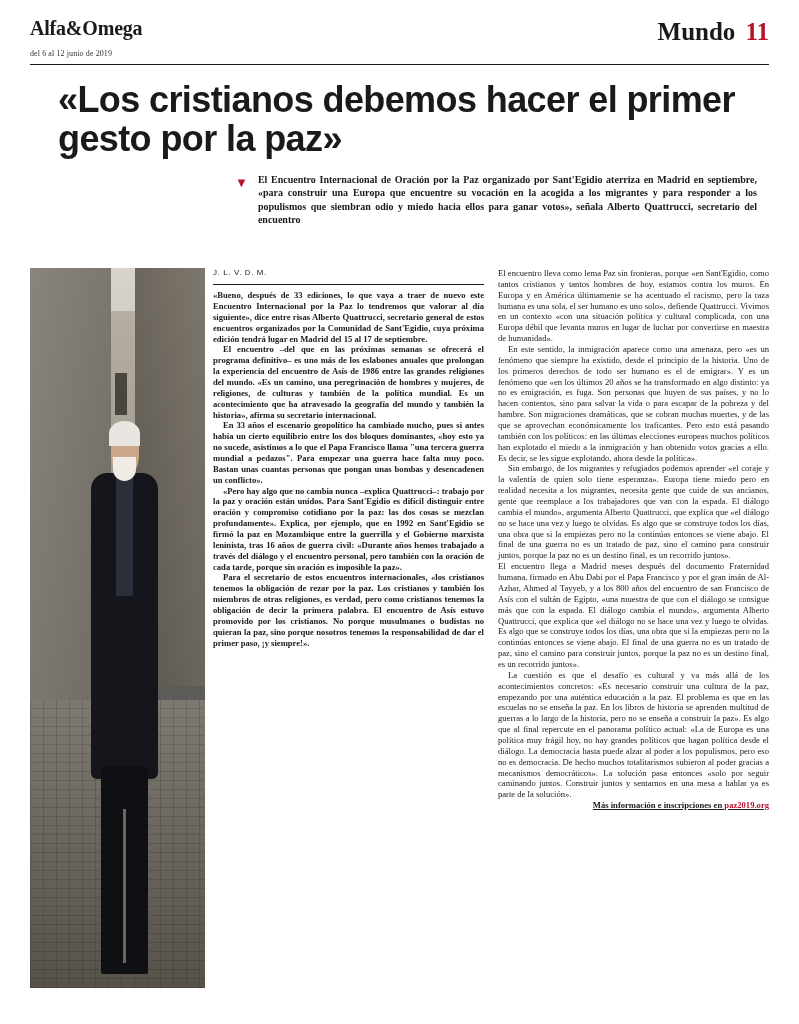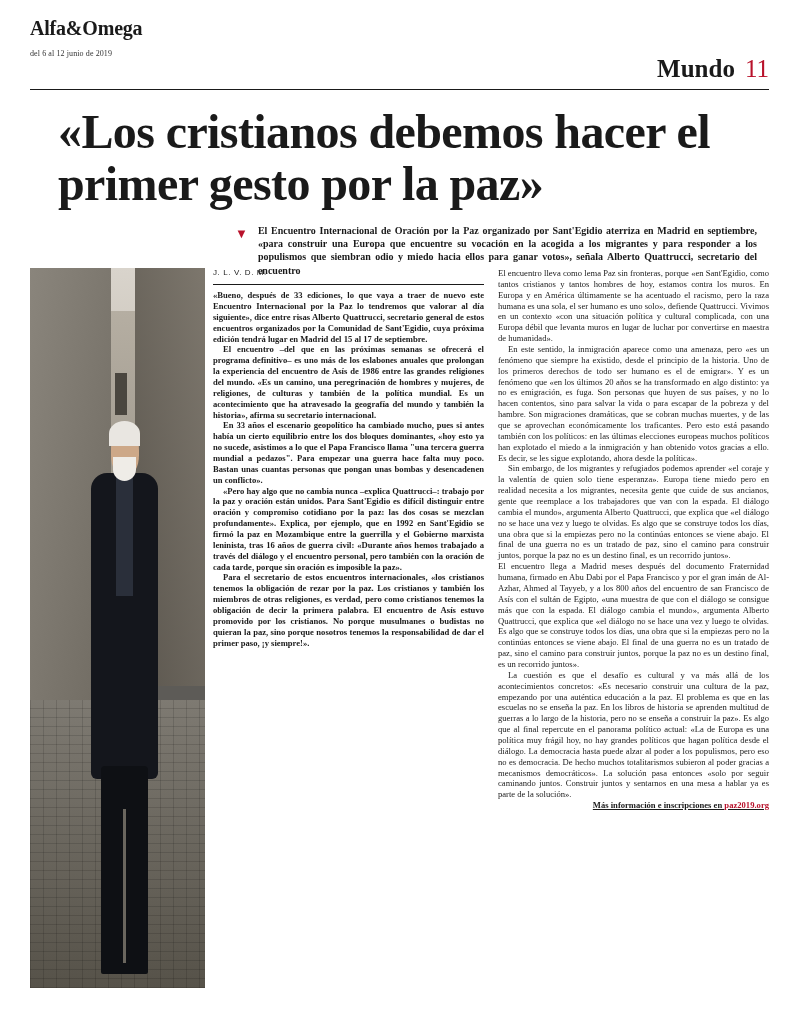--- a/index.html
+++ b/index.html
@@ -5,25 +5,25 @@
   html,body{margin:0;padding:0;background:#ffffff;}
   body{width:799px;height:1024px;font-family:"Liberation Serif",serif;color:#1a1a1a;position:relative;overflow:hidden;}
   .page{position:absolute;inset:0;padding:18px 30px 10px 30px;box-sizing:border-box;}
 
   
   .masthead{display:flex;align-items:flex-start;justify-content:space-between;border-bottom:1.5px solid #1a1a1a;padding-bottom:6px;}
   .brand{line-height:1;}
   .brand-title{font-family:"Liberation Serif",serif;font-weight:bold;font-size:20px;letter-spacing:-0.2px;}
   .brand-sub{font-size:8px;color:#333;margin-top:12px;letter-spacing:0.1px;}
   .section{display:flex;align-items:baseline;gap:10px;}
-  .section-name{font-family:"Liberation Serif",serif;font-size:25px;font-weight:bold;color:#1a1a1a;margin-top:37px;}
-  .page-num{font-size:25px;font-weight:normal;color:#b8122b;}
+  .section-name{font-family:"Liberation Serif",serif;font-size:25px;font-weight:bold;color:#1a1a1a;}
+  .page-num{font-size:25px;font-weight:bold;color:#b8122b;}
 
   
-  .headline{margin:16px 0 0 0;font-family:Liberation Serif, serif;font-weight:bold;font-size:48px;line-height:1.08;letter-spacing:-0.6px;padding-left:28px;padding-right:30px;}
+  .headline{margin:16px 0 0 0;font-family:Liberation Sans, sans-serif;font-weight:bold;font-size:36px;line-height:1.08;letter-spacing:-0.6px;padding-left:28px;padding-right:30px;}
 
   
   .standfirst-wrap{display:flex;gap:10px;margin:14px 0 0 0;padding-left:205px;padding-right:12px;}
   .tri{color:#b8122b;font-size:13px;line-height:1.2;flex:0 0 auto;margin-top:2px;}
   .standfirst{font-size:10px;line-height:1.34;text-align:justify;font-weight:bold;}
 
   
   .photo{position:absolute;left:30px;top:268px;width:175px;height:720px;overflow:hidden;background:#5d5b57;}
   .ph-sky{position:absolute;left:0;top:0;width:100%;height:38%;background:linear-gradient(#d9d4cc,#b9b2a6);}
   .ph-wallL{position:absolute;left:0;top:0;width:46%;height:64%;background:linear-gradient(100deg,#8a857c,#6f6a61);}

